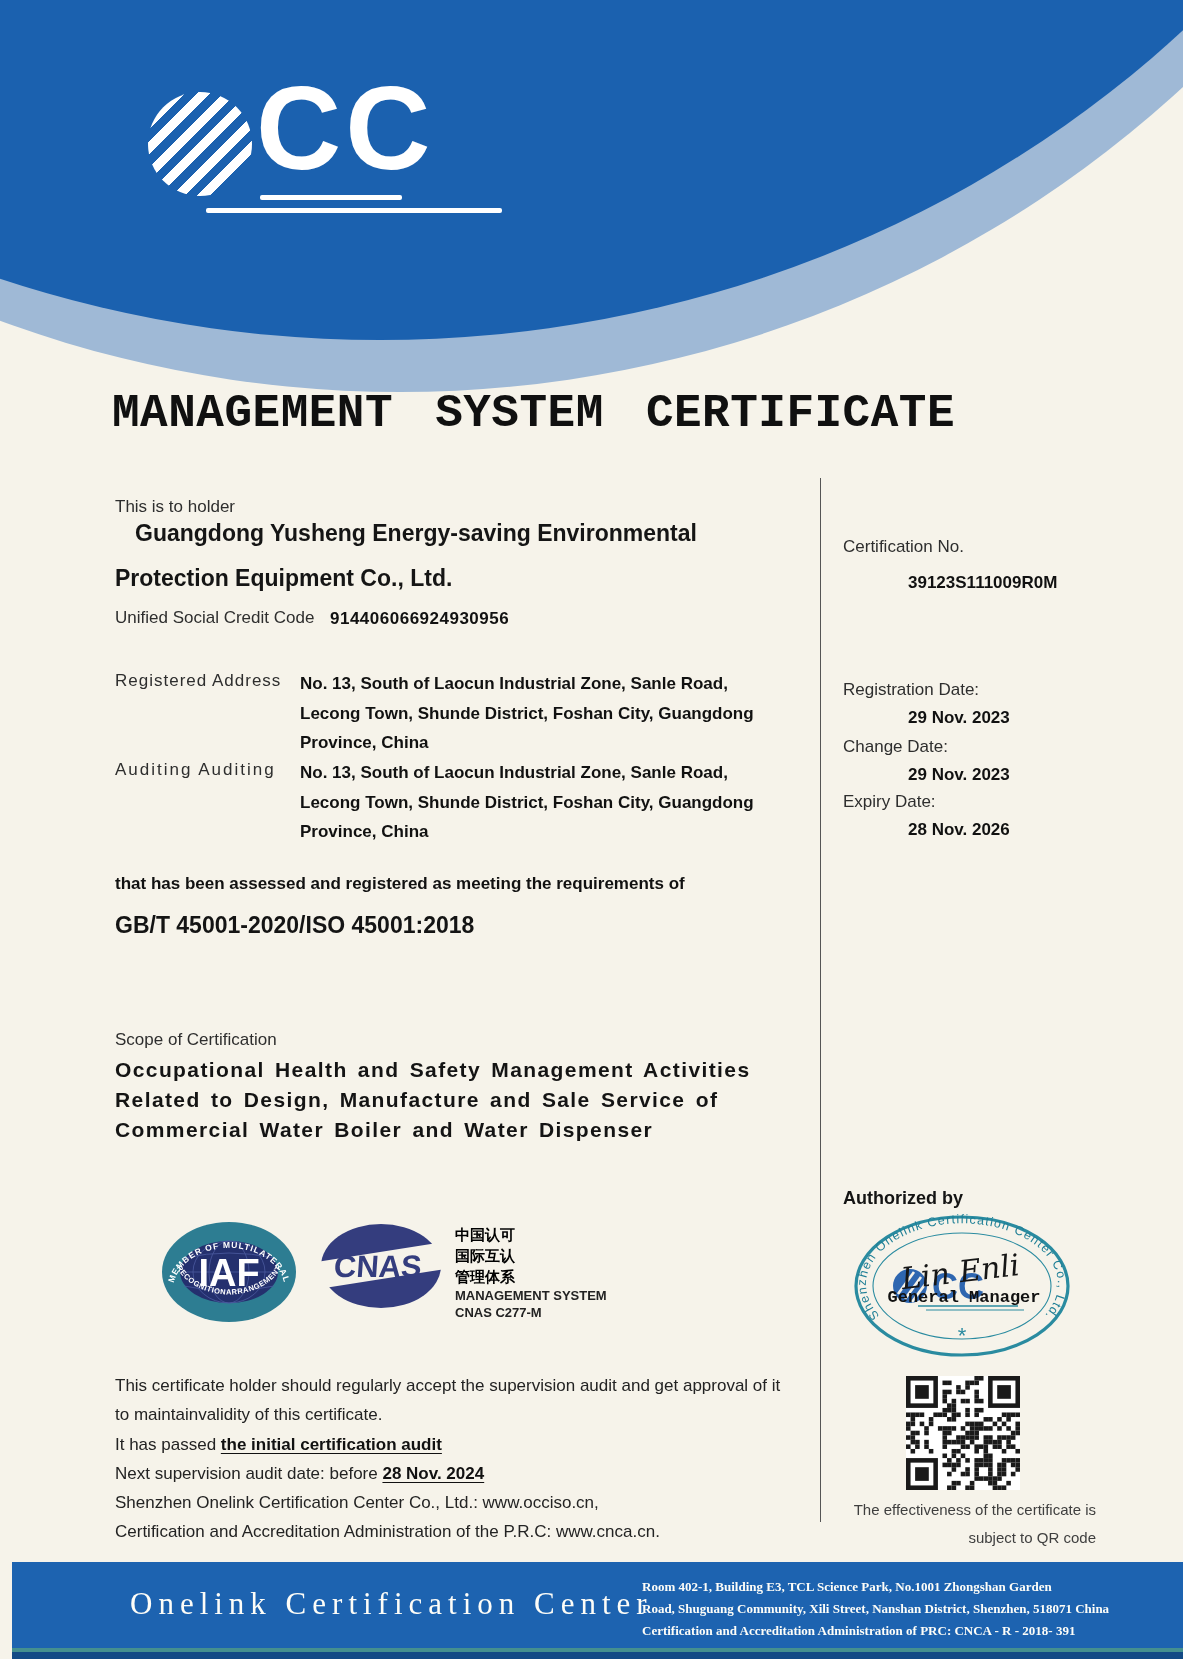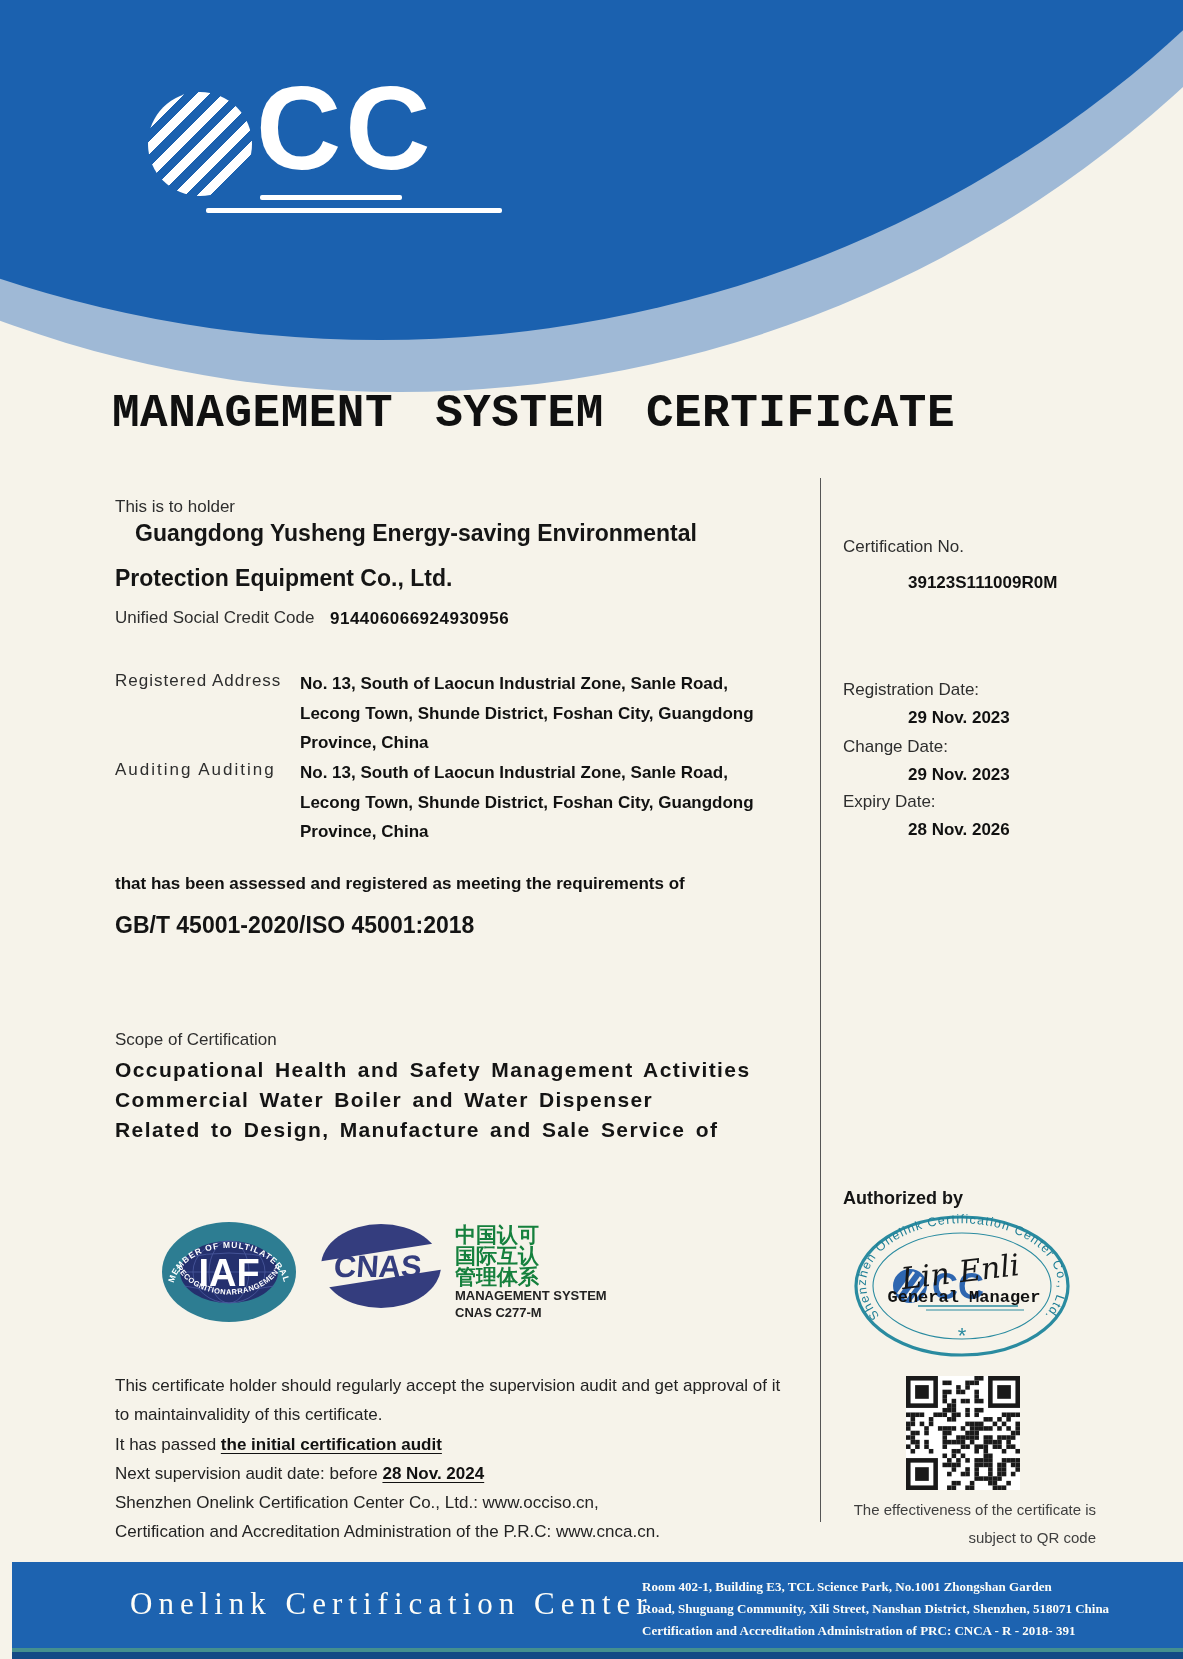--- a/index.html
+++ b/index.html
@@ -48,21 +48,21 @@
     font-family:"Liberation Serif",serif;font-size:31px;letter-spacing:6px;white-space:nowrap;
   }
   .footer-addr{
     position:absolute;left:630px;top:14px;color:#fdfdf8;
     font-family:"Liberation Serif",serif;font-weight:bold;font-size:13px;line-height:22px;
   }
   
   #iaf-logo{position:absolute;left:160px;top:1220px;}
   #cnas-logo{position:absolute;left:318px;top:1222px;}
   #cnas-block{position:absolute;left:455px;top:1224px;}
-  #cnas-block .cjk{font-size:21px;line-height:21px;font-weight:bold;color:#15803d;}
+  #cnas-block .cjk{font-size:15px;line-height:21px;font-weight:bold;color:#000000;}
   #cnas-block .en{font-size:13px;line-height:17px;font-weight:bold;color:#222;}
   
   #stamp{position:absolute;left:850px;top:1212px;width:224px;height:148px;}
   #qr-box{position:absolute;left:906px;top:1376px;width:114px;height:114px;background:#ffffff;}
   #qr-caption{position:absolute;left:828px;top:1496px;width:268px;text-align:right;
     font-size:15px;line-height:28px;color:#3f3f3f;}
 </style>
 </head>
 <body>
 
@@ -100,22 +100,22 @@
     <div class="val">Lecong Town, Shunde District, Foshan City, Guangdong</div>
     <div class="val">Province, China</div>
   </div>
 
   <div class="abs val" style="left:115px;top:874px;">that has been assessed and registered as meeting the requirements of</div>
   <div class="abs b" style="left:115px;top:912px;font-size:23px;color:#141414;">GB/T 45001-2020/ISO 45001:2018</div>
 
   <div class="abs label" style="left:115px;top:1030px;">Scope of Certification</div>
   <div class="abs scope-lines b" style="left:115px;top:1055px;font-size:21px;color:#141414;">
     <div>Occupational Health and Safety Management Activities</div>
+    <div>Related to Design, Manufacture and Sale Service of</div>
     <div>Commercial Water Boiler and Water Dispenser</div>
-    <div>Related to Design, Manufacture and Sale Service of</div>
   </div>
 
   <svg id="iaf-logo" width="138" height="104" viewBox="0 0 138 104">
     <ellipse cx="69" cy="52" rx="67" ry="50" fill="#2d7d92"></ellipse>
     <ellipse cx="69" cy="52" rx="49" ry="31" fill="#24306e"></ellipse>
     <g stroke="#4b5aa0" stroke-width="0.8" fill="none">
       <ellipse cx="69" cy="52" rx="20" ry="31"></ellipse>
       <ellipse cx="69" cy="52" rx="36" ry="31"></ellipse>
       <line x1="20" y1="52" x2="118" y2="52"></line>
       <path d="M24,38 Q69,28 114,38"></path>

